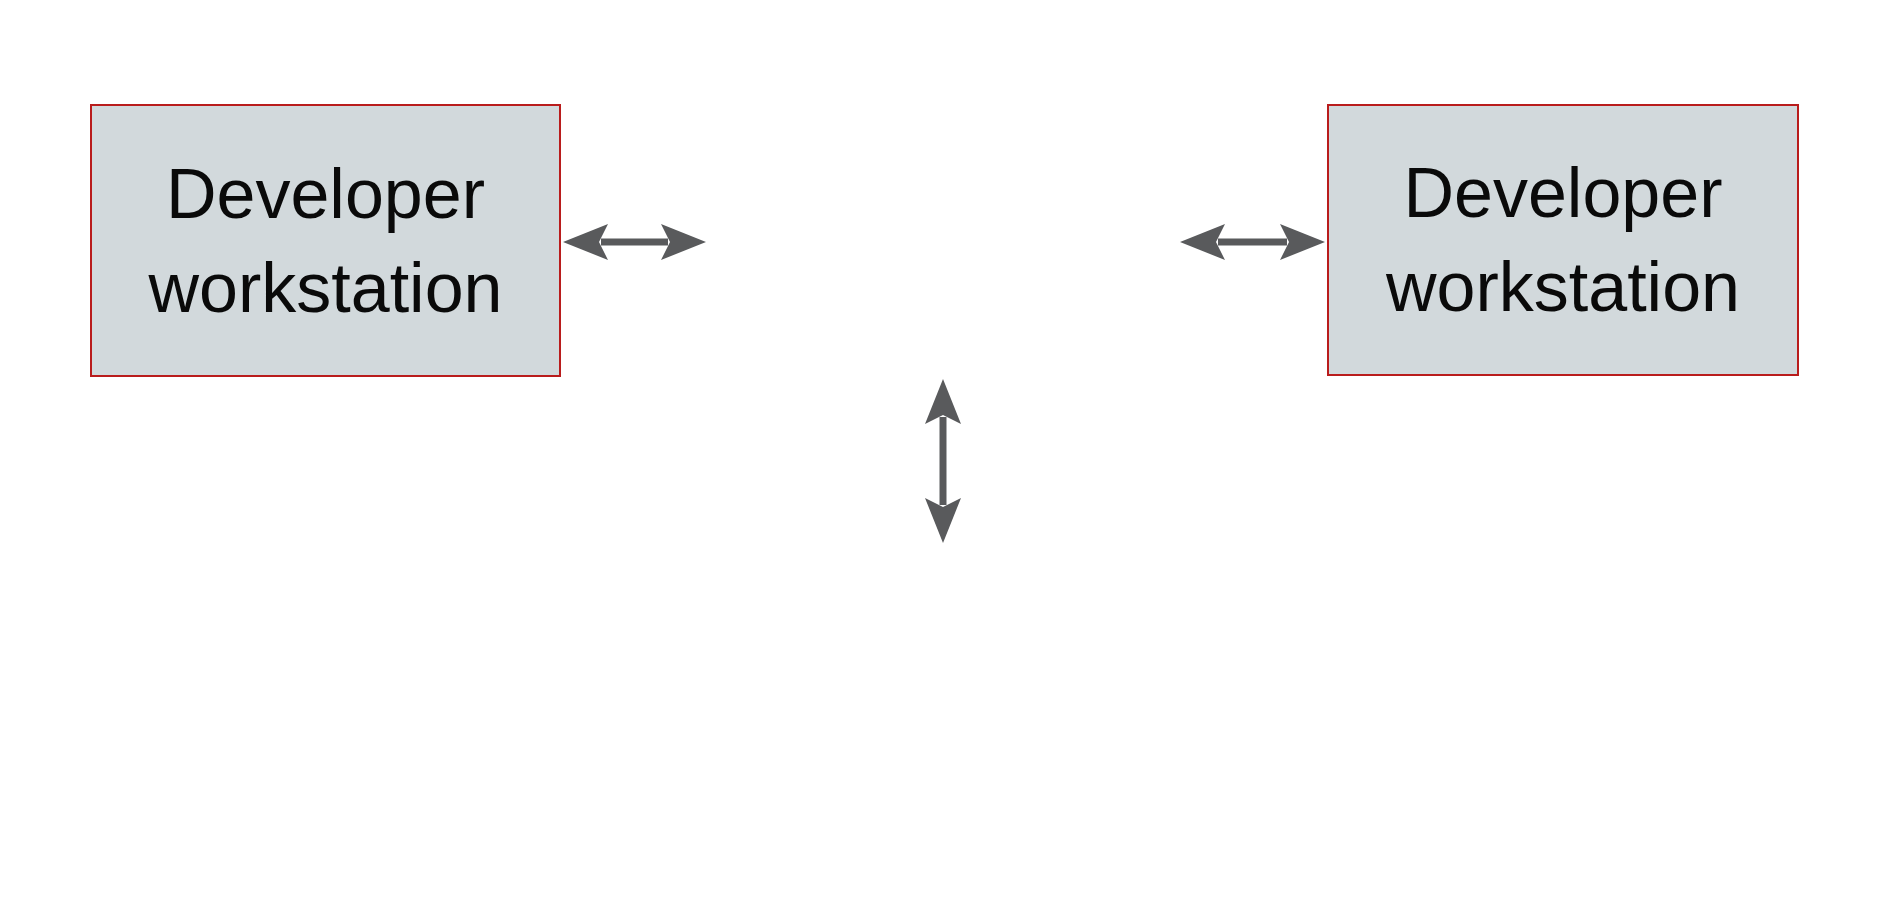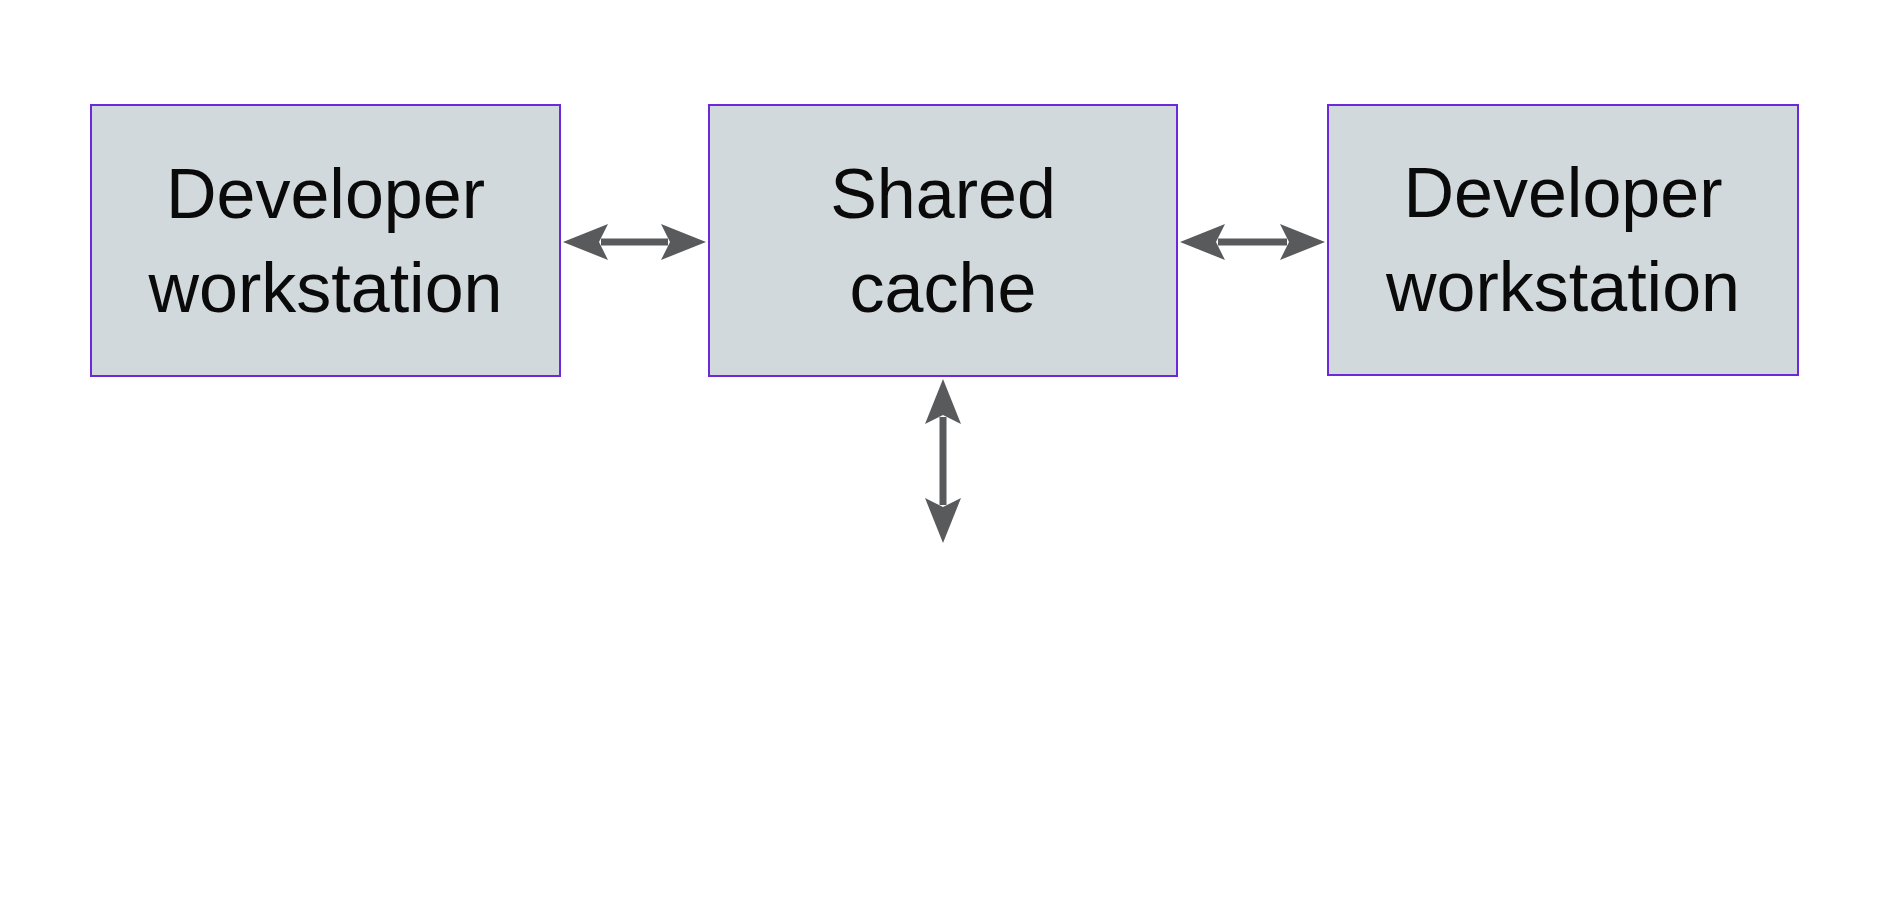--- a/index.html
+++ b/index.html
@@ -12,21 +12,21 @@
     width: 1900px;
     height: 922px;
     background: #ffffff;
     overflow: hidden;
     font-family: "Liberation Sans", sans-serif;
   }
   .node {
     position: absolute;
     box-sizing: border-box;
     background: #d2d9dc;
-    border: 2px solid #6d28d9;
+    border: 2px solid #b91c1c;
     display: flex;
     align-items: center;
     justify-content: center;
     text-align: center;
   }
   .node-label {
     font-size: 70px;
     line-height: 94px;
     color: #0a0a0a;
     white-space: pre-line;
@@ -48,24 +48,20 @@
 </head>
 <body>
 
 <div class="canvas">
 
   <div class="node node-dev-left">
     <span class="node-label">Developer
 workstation</span>
   </div>
 
-  <div class="node node-cache">
-    <span class="node-label">Shared
-cache</span>
-  </div>
 
   <div class="node node-dev-right">
     <span class="node-label">Developer
 workstation</span>
   </div>
 
 
   <svg class="edge edge-left" width="147" height="44" viewBox="0 0 147 44">
     <line class="arrow-stroke" x1="40" y1="22" x2="107" y2="22"></line>
     <polygon class="arrow-fill" points="2,22 47,4 38,22 47,40"></polygon>

